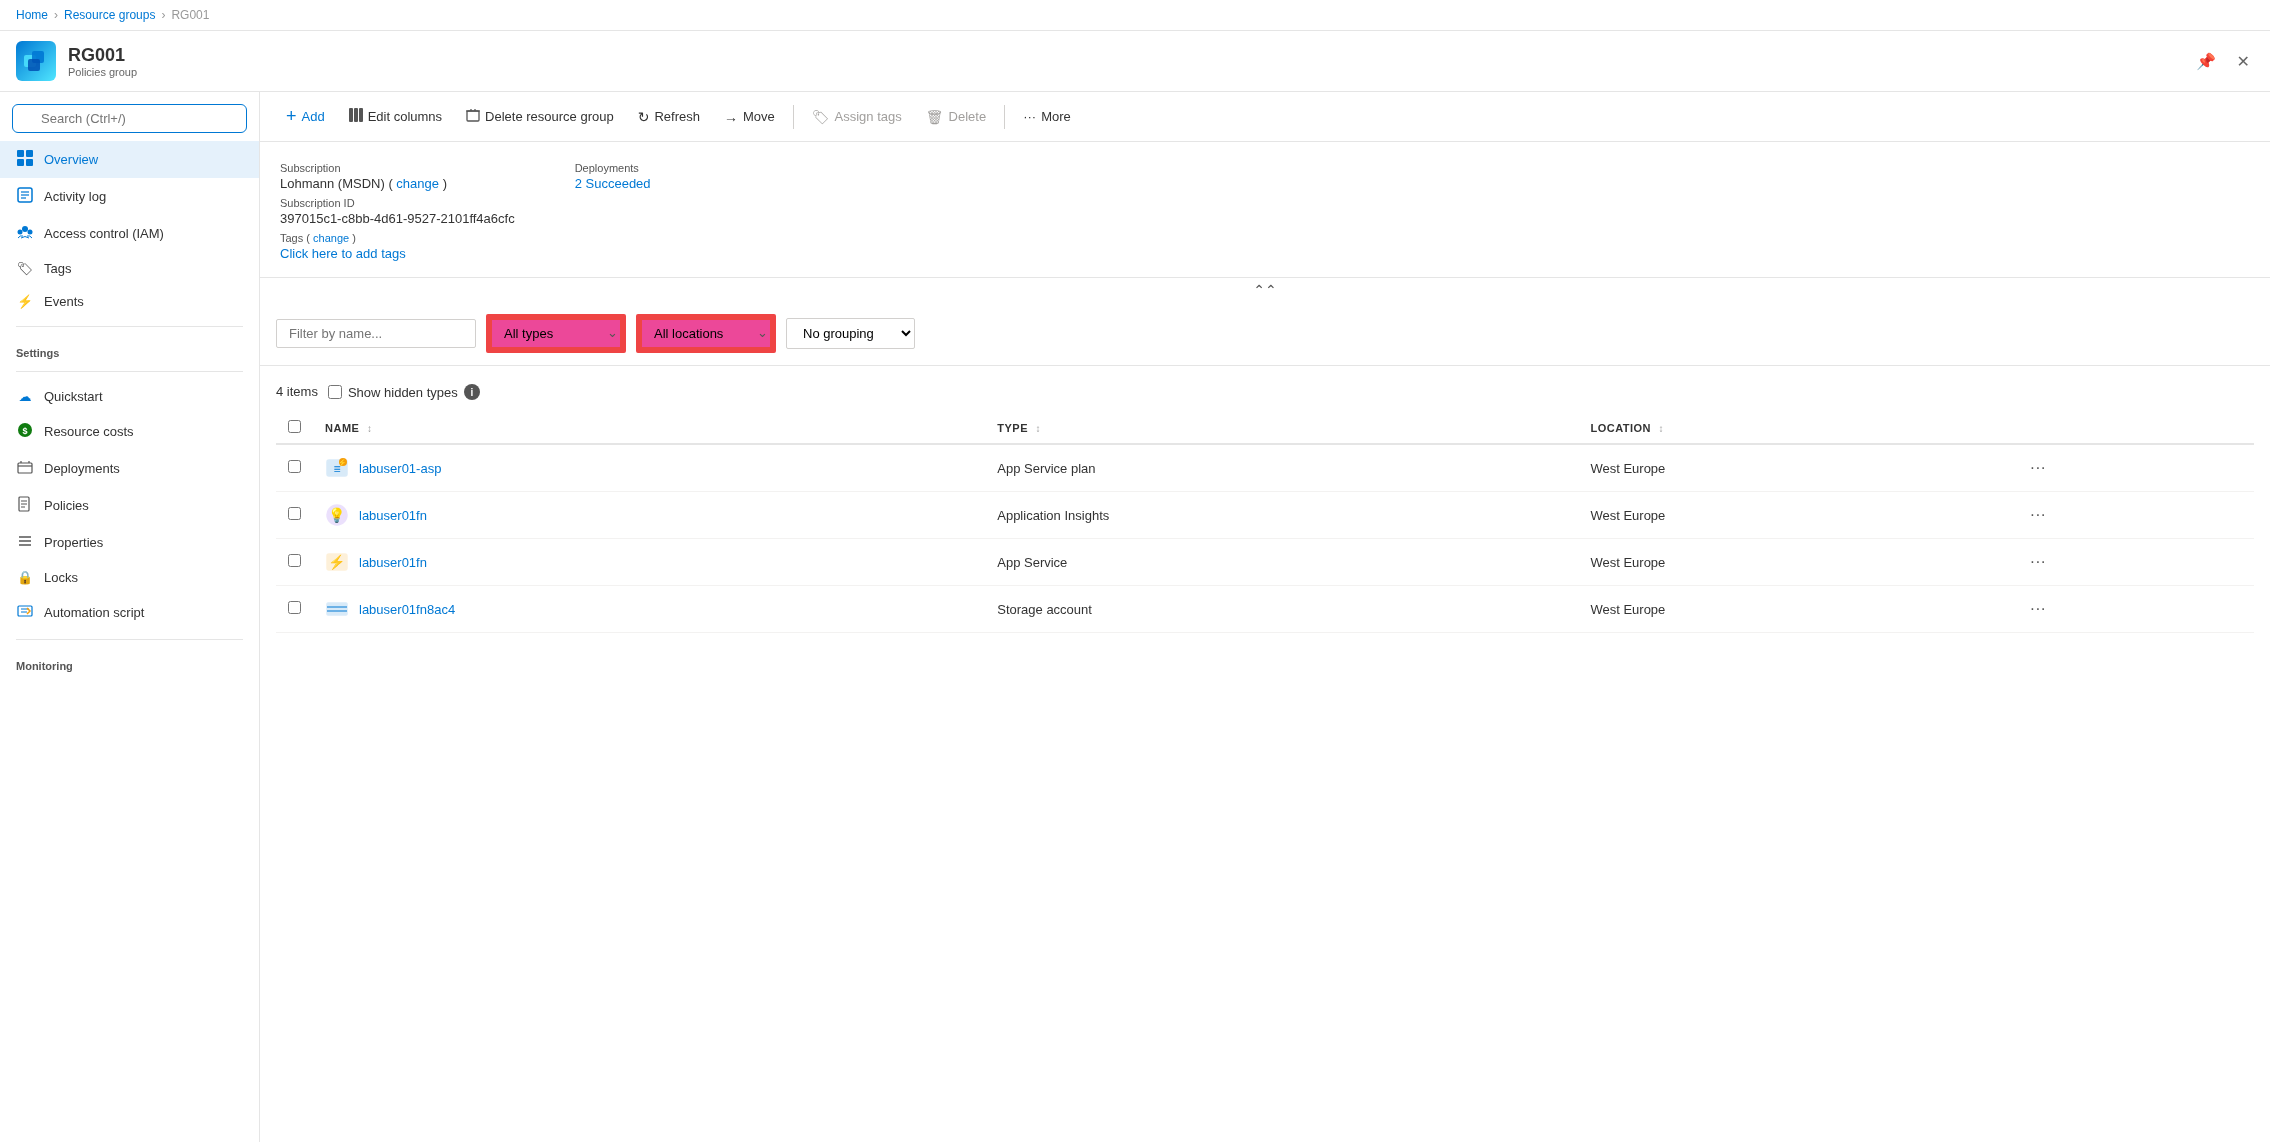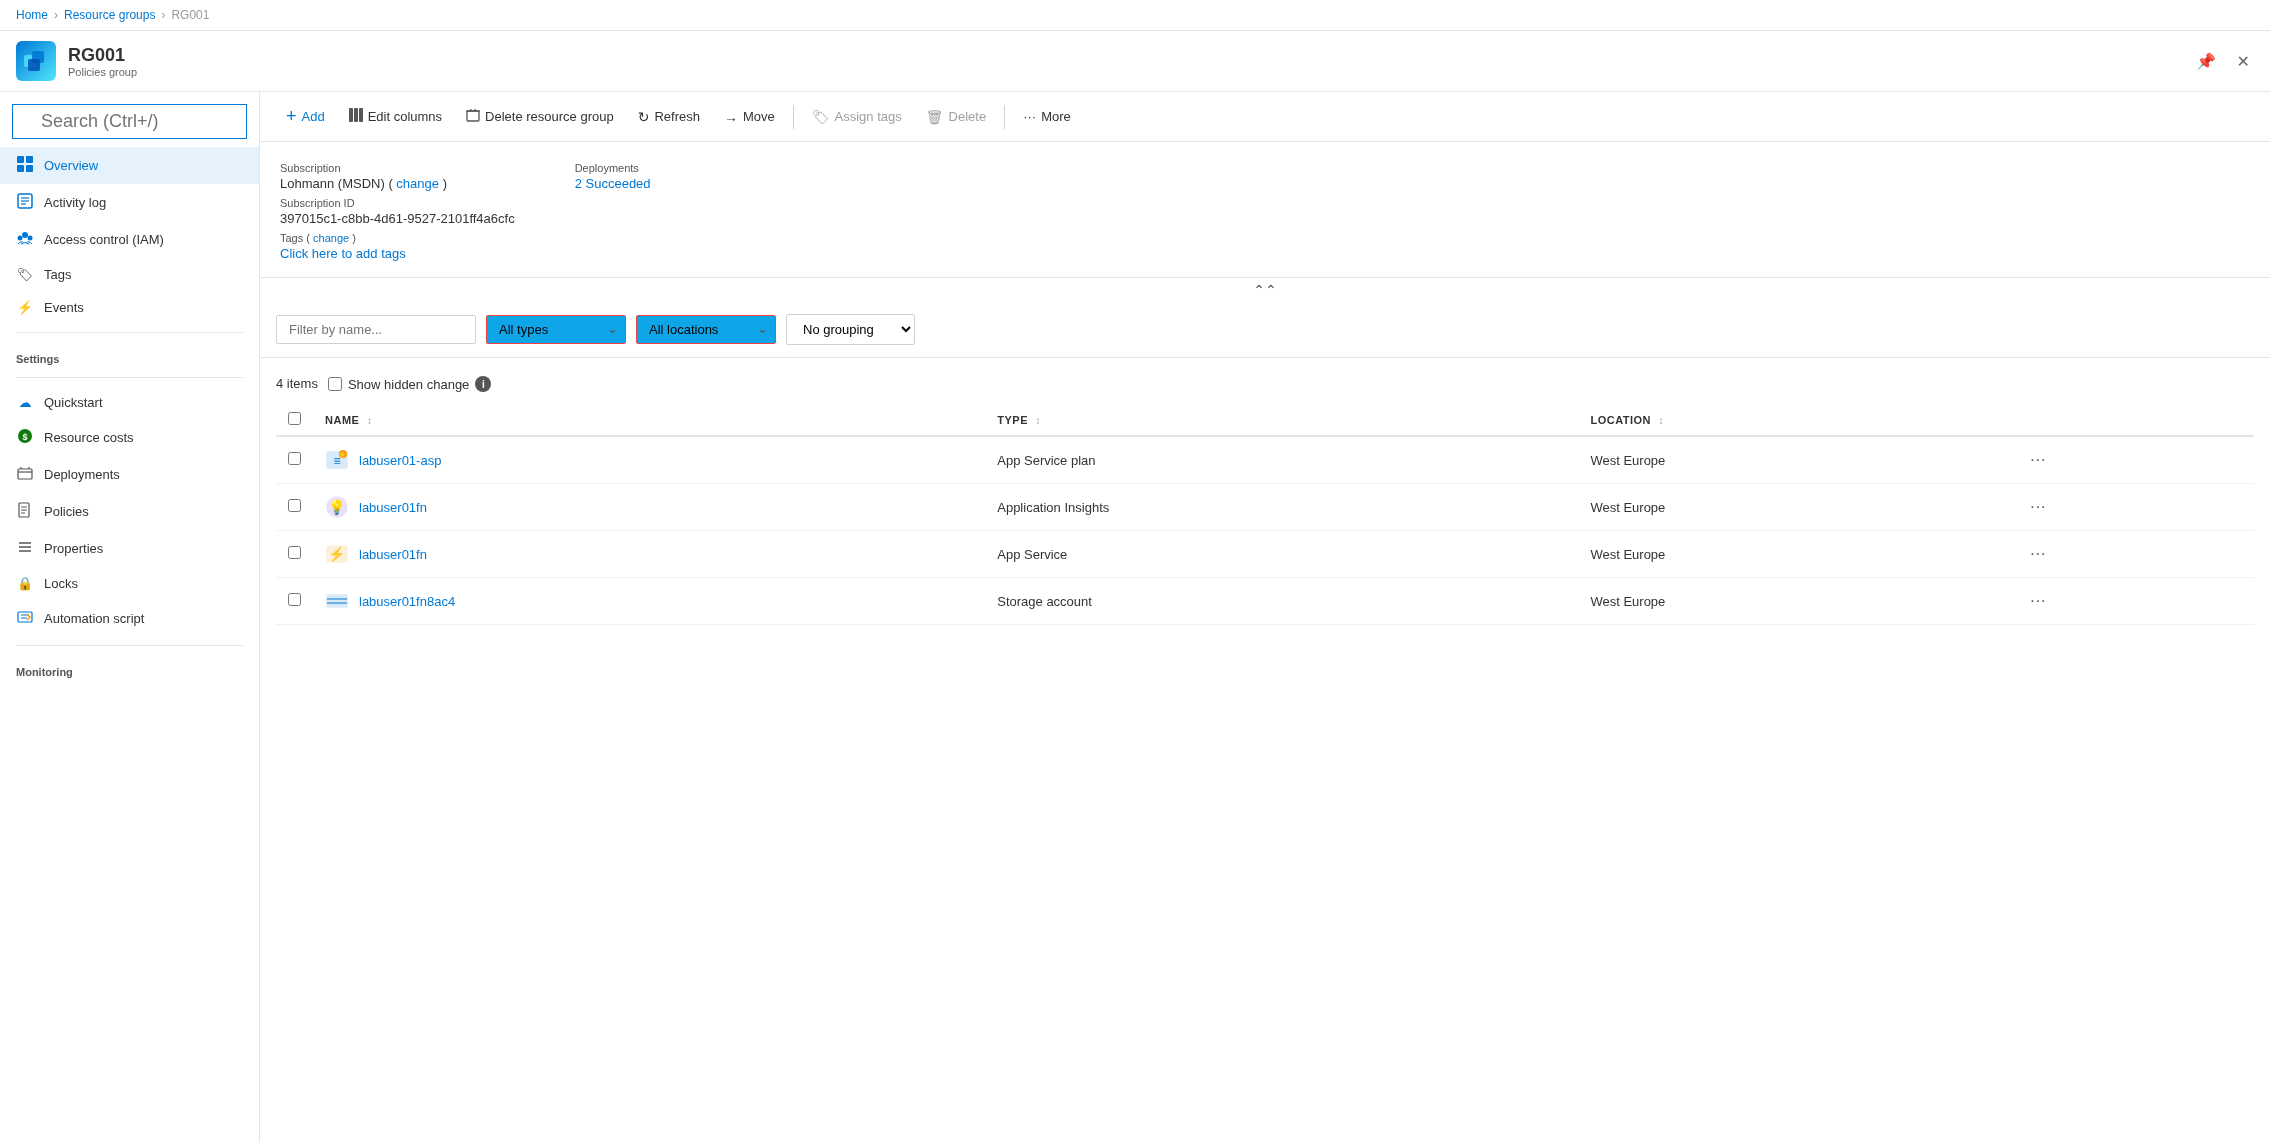--- a/index.html
+++ b/index.html
@@ -36,21 +36,21 @@
     
     .sidebar {
       width: 260px; min-width: 260px; border-right: 1px solid #e5e5e5;
       overflow-y: auto; padding-bottom: 20px;
     }
     .sidebar-search {
       padding: 12px 12px 8px;
     }
     .sidebar-search input {
       width: 100%; padding: 6px 10px; border: 1px solid #0078d4;
-      font-size: 18px; outline: none; border-radius: 0;
+      font-size: 13px; outline: none; border-radius: 6px;
     }
     .sidebar-item {
       display: flex; align-items: center; gap: 10px;
       padding: 9px 16px; cursor: pointer; font-size: 13px;
       color: #333;
     }
     .sidebar-item.active { background: #e5f1fb; color: #0078d4; }
     .sidebar-icon { width: 18px; text-align: center; flex-shrink: 0; }
     .sidebar-section-header {
       padding: 12px 16px 4px; font-size: 11px; font-weight: 600;
@@ -97,22 +97,22 @@
     .filter-bar {
       display: flex; align-items: center; gap: 10px;
       padding: 12px 16px; border-bottom: 1px solid #e5e5e5;
     }
     .filter-input {
       padding: 6px 12px; border: 1px solid #d2d0ce; font-size: 13px;
       width: 200px; border-radius: 2px; outline: none;
       color: #999;
     }
     .filter-select {
-      padding: 6px 30px 6px 12px; border: 1px solid #ef4444;
-      font-size: 13px; border-radius: 2px; background: #0ea5e9;
+      padding: 6px 30px 6px 12px; border: 6px solid #ef4444;
+      font-size: 13px; border-radius: 2px; background: #ec4899;
       cursor: pointer; appearance: none; min-width: 140px;
       position: relative;
     }
     .select-wrapper { position: relative; display: inline-block; }
     .select-wrapper::after {
       content: '⌄'; position: absolute; right: 8px; top: 50%;
       transform: translateY(-60%); pointer-events: none; color: #555;
     }
     .grouping-select {
       padding: 6px 24px 6px 12px; border: 1px solid #d2d0ce;
@@ -439,21 +439,21 @@
       <select class="grouping-select">
         <option>No grouping</option>
       </select>
     </div>
 
     <div class="items-section">
       <div class="items-header">
         <span class="items-count">4 items</span>
         <div class="show-hidden">
           <input type="checkbox" style="">
-          <span>Show hidden change</span>
+          <span>Show hidden types</span>
           <span class="info-circle">i</span>
         </div>
       </div>
 
       <table class="resource-table">
         <thead>
           <tr>
             <th class="th-checkbox">
               <input type="checkbox" style="">
             </th>

